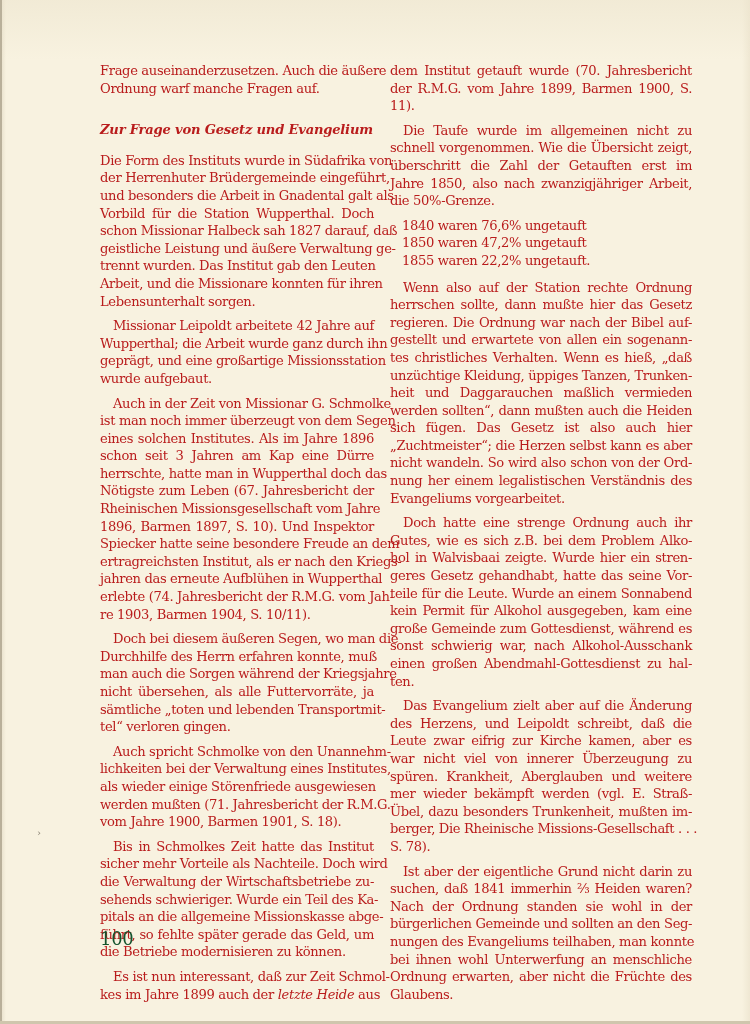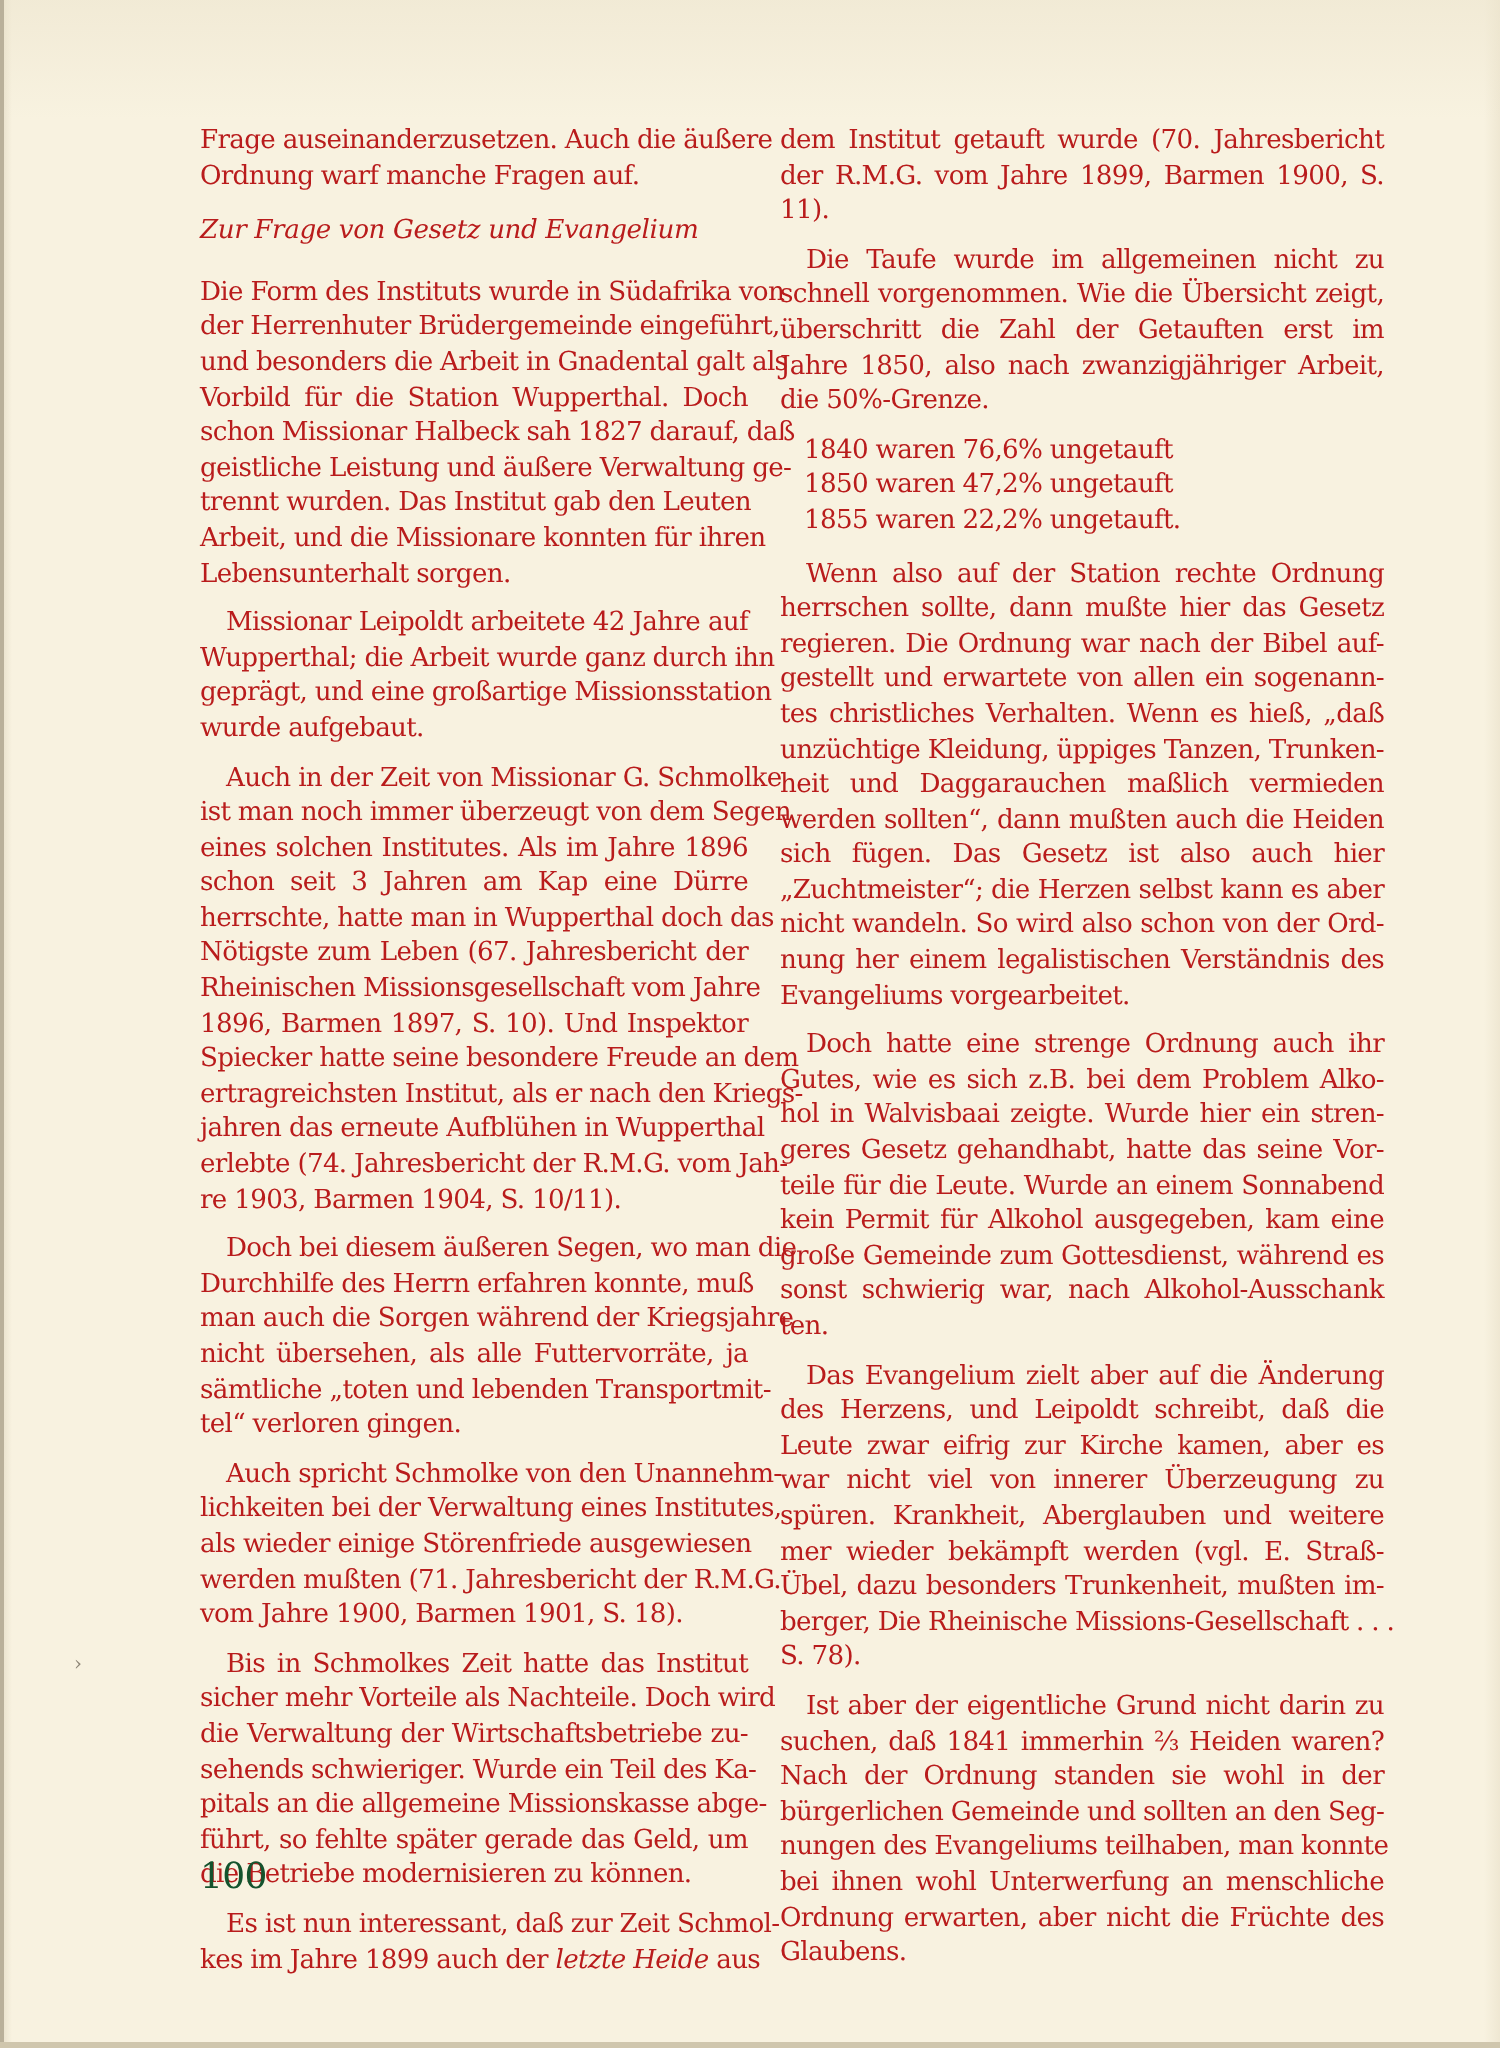--- a/index.html
+++ b/index.html
@@ -30,21 +30,21 @@
     font-size: 13.1px; line-height: 17.6px;
     color: #b91c1c;
     font-family: "DejaVu Serif", serif;
     letter-spacing: -0.35px;
     word-spacing: 0px;
   }
   .col-left { left: 100px; width: 274px; }
   .col-right { left: 390px; width: 302px; }
   .col p { margin: 0 0 7px 0; text-align: justify; text-align-last: left; hyphens: manual; }
   .col p.heading {
-    font-style: italic; margin: 10px 0 13px 0; letter-spacing: -0.2px;
+    font-style: italic; margin: 24px 0 13px 0; letter-spacing: -0.2px; font-weight: bold;
   }
   .line { display: block; text-align: justify; text-align-last: justify; white-space: nowrap; }
   .line.last { text-align-last: left; }
   .line.first { padding-left: 13px; }
   .list { margin: 6px 0 9px 12px; }
   .list .row { display: block; white-space: nowrap; }
   em { font-style: italic; }
   .page-number {
     position: absolute; left: 100px; top: 928px;
     font-size: 18px; color: #14532d;
@@ -164,20 +164,21 @@
     </p>
   <p>
       <span class="line first">Doch hatte eine strenge Ordnung auch ihr</span>
       <span class="line">Gutes, wie es sich z.B. bei dem Problem Alko-</span>
       <span class="line">hol in Walvisbaai zeigte. Wurde hier ein stren-</span>
       <span class="line">geres Gesetz gehandhabt, hatte das seine Vor-</span>
       <span class="line">teile für die Leute. Wurde an einem Sonnabend</span>
       <span class="line">kein Permit für Alkohol ausgegeben, kam eine</span>
       <span class="line">große Gemeinde zum Gottesdienst, während es</span>
       <span class="line">sonst schwierig war, nach Alkohol-Ausschank</span>
+      <span class="line">einen großen Abendmahl-Gottesdienst zu hal-</span>
       <span class="line last">ten.</span>
     </p>
   <p>
       <span class="line first">Das Evangelium zielt aber auf die Änderung</span>
       <span class="line">des Herzens, und Leipoldt schreibt, daß die</span>
       <span class="line">Leute zwar eifrig zur Kirche kamen, aber es</span>
       <span class="line">war nicht viel von innerer Überzeugung zu</span>
       <span class="line">spüren. Krankheit, Aberglauben und weitere</span>
       <span class="line">mer wieder bekämpft werden (vgl. E. Straß-</span>
       <span class="line">Übel, dazu besonders Trunkenheit, mußten im-</span>

